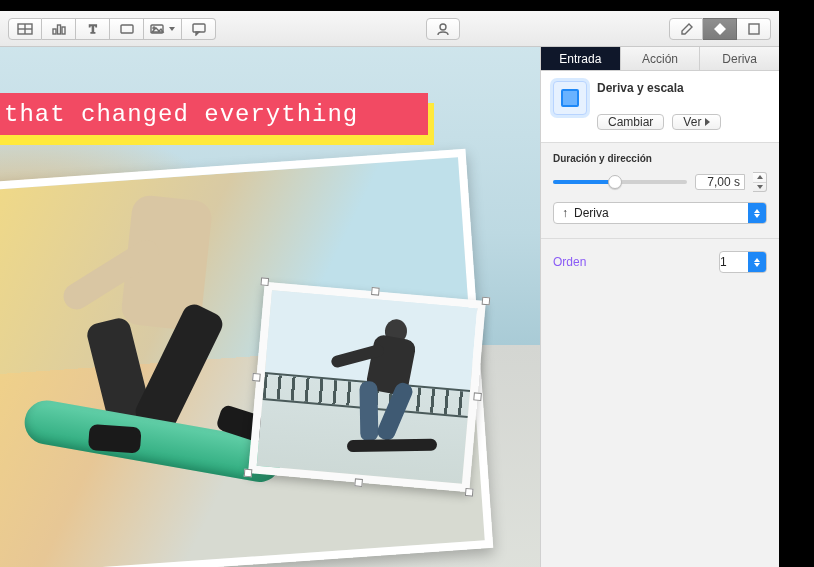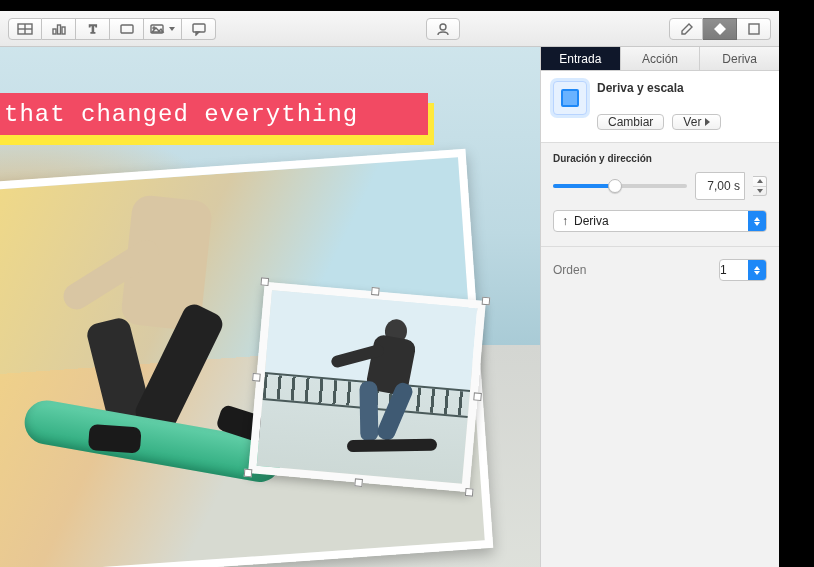--- a/index.html
+++ b/index.html
@@ -225,21 +225,21 @@
   .slider-fill{
     position:absolute; left:0; top:50%; height:4px; transform:translateY(-50%);
     background:#1e88f7; border-radius:2px;
   }
   .slider-knob{
     position:absolute; top:50%; width:14px;height:14px; transform:translate(-50%,-50%);
     background:#fff; border:1px solid #bcbcbc; border-radius:50%;
     box-shadow:0 1px 1px rgba(0,0,0,.15);
   }
   .num-field{
-    width:50px; height:28px;
+    width:50px; height:16px;
     border:1px solid #c6c6c6; border-radius:3px 0 0 3px;
     background:#fff; font-size:12px;
     display:flex;align-items:center;justify-content:flex-end;padding:0 4px;
   }
   .stepper{
     width:14px;height:20px;border:1px solid #c6c6c6;border-left:none;border-radius:0 3px 3px 0;
     background:linear-gradient(#fdfdfd,#efefef);
     display:flex;flex-direction:column;
   }
   .stepper div{flex:1;display:flex;align-items:center;justify-content:center;}
@@ -262,21 +262,21 @@
     border-radius:0 3px 3px 0;
     margin-left:auto;
     display:flex;flex-direction:column;align-items:center;justify-content:center;gap:1px;
   }
   .popup-end .up{width:0;height:0;border-left:3px solid transparent;border-right:3px solid transparent;border-bottom:4px solid #fff;}
   .popup-end .dn{width:0;height:0;border-left:3px solid transparent;border-right:3px solid transparent;border-top:4px solid #fff;}
   .popup .arrow-up{
     margin-right:6px;font-size:12px;color:#333;
   }
   .order-row{display:flex;align-items:center;justify-content:space-between;padding:12px;}
-  .order-label{font-size:12px;color:#737373;}
+  .order-label{font-size:12px;color:#8b5cf6;}
 </style>
 </head>
 <body>
 
 <div class="screen">
 
   <div class="toolbar">
     <div class="tb-group">
       <div class="tb-btn">
         <svg class="ic">

